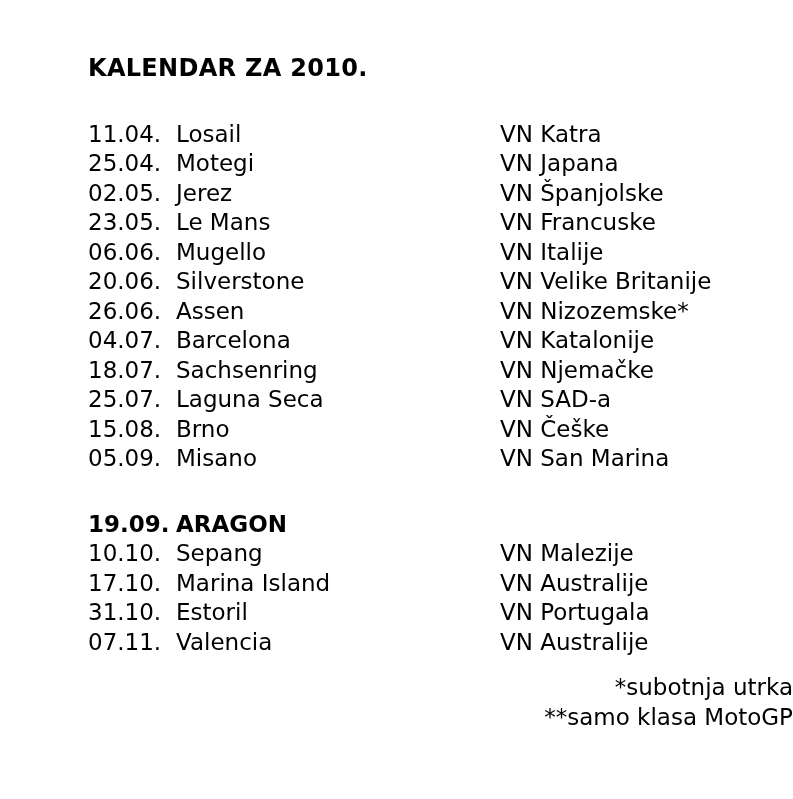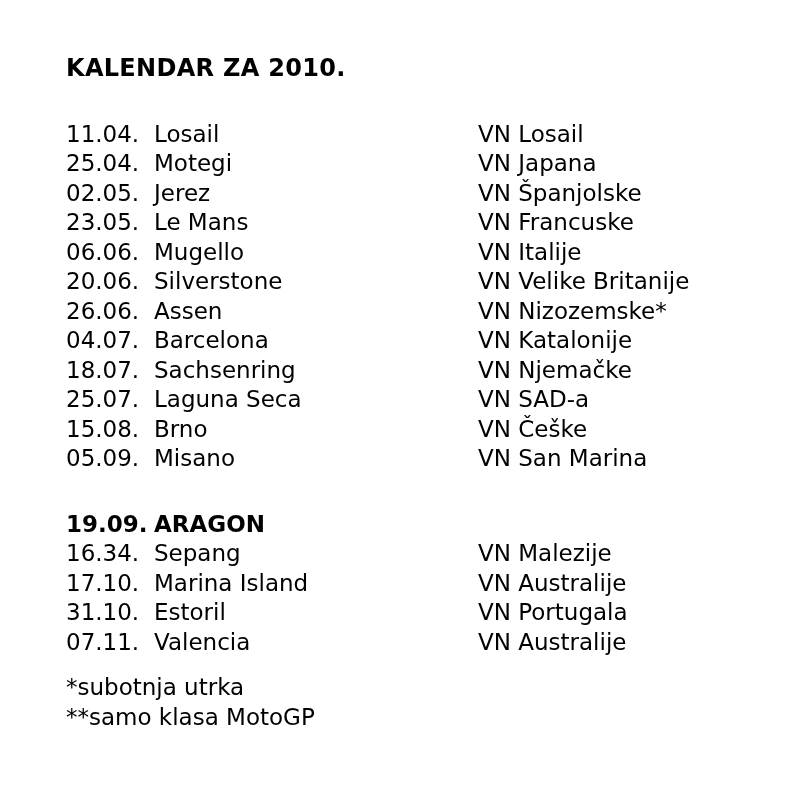--- a/index.html
+++ b/index.html
@@ -8,21 +8,21 @@
     background: #ffffff;
     color: #000000;
   }
   body {
     width: 793px;
     height: 799px;
     overflow: hidden;
     font-family: "DejaVu Sans", "Liberation Sans", sans-serif;
   }
   .page {
-    padding: 54px 0 0 66px;
+    padding: 54px 0 0 88px;
   }
   .title {
     font-size: 24px;
     font-weight: bold;
     line-height: 29.5px;
     margin: 0;
     letter-spacing: 0.3px;
   }
   .rows {
     margin-top: 36px;
@@ -43,34 +43,35 @@
     flex-shrink: 0;
   }
   .row.bold {
     font-weight: bold;
     margin-top: 36px;
   }
   .notes {
     margin-top: 16px;
     font-size: 23px;
     line-height: 29.5px;
+    text-align: right;
   }
 </style>
 </head>
 <body>
 
 <div class="page">
   <h1 class="title">KALENDAR ZA 2010.</h1>
   <div class="rows">
       <div class="row">
     <span class="cell-left">
       <span class="date">11.04.</span>
       <span class="circuit">Losail</span>
     </span>
-    <span class="cell-right">VN Losail</span>
+    <span class="cell-right">VN Katra</span>
   </div>
       <div class="row">
     <span class="cell-left">
       <span class="date">25.04.</span>
       <span class="circuit">Motegi</span>
     </span>
     <span class="cell-right">VN Japana</span>
   </div>
       <div class="row">
     <span class="cell-left">
@@ -144,21 +145,21 @@
   </div>
       <div class="row bold">
     <span class="cell-left">
       <span class="date">19.09.</span>
       <span class="circuit">ARAGON</span>
     </span>
     <span class="cell-right"></span>
   </div>
       <div class="row">
     <span class="cell-left">
-      <span class="date">16.34.</span>
+      <span class="date">10.10.</span>
       <span class="circuit">Sepang</span>
     </span>
     <span class="cell-right">VN Malezije</span>
   </div>
       <div class="row">
     <span class="cell-left">
       <span class="date">17.10.</span>
       <span class="circuit">Marina Island</span>
     </span>
     <span class="cell-right">VN Australije</span>

